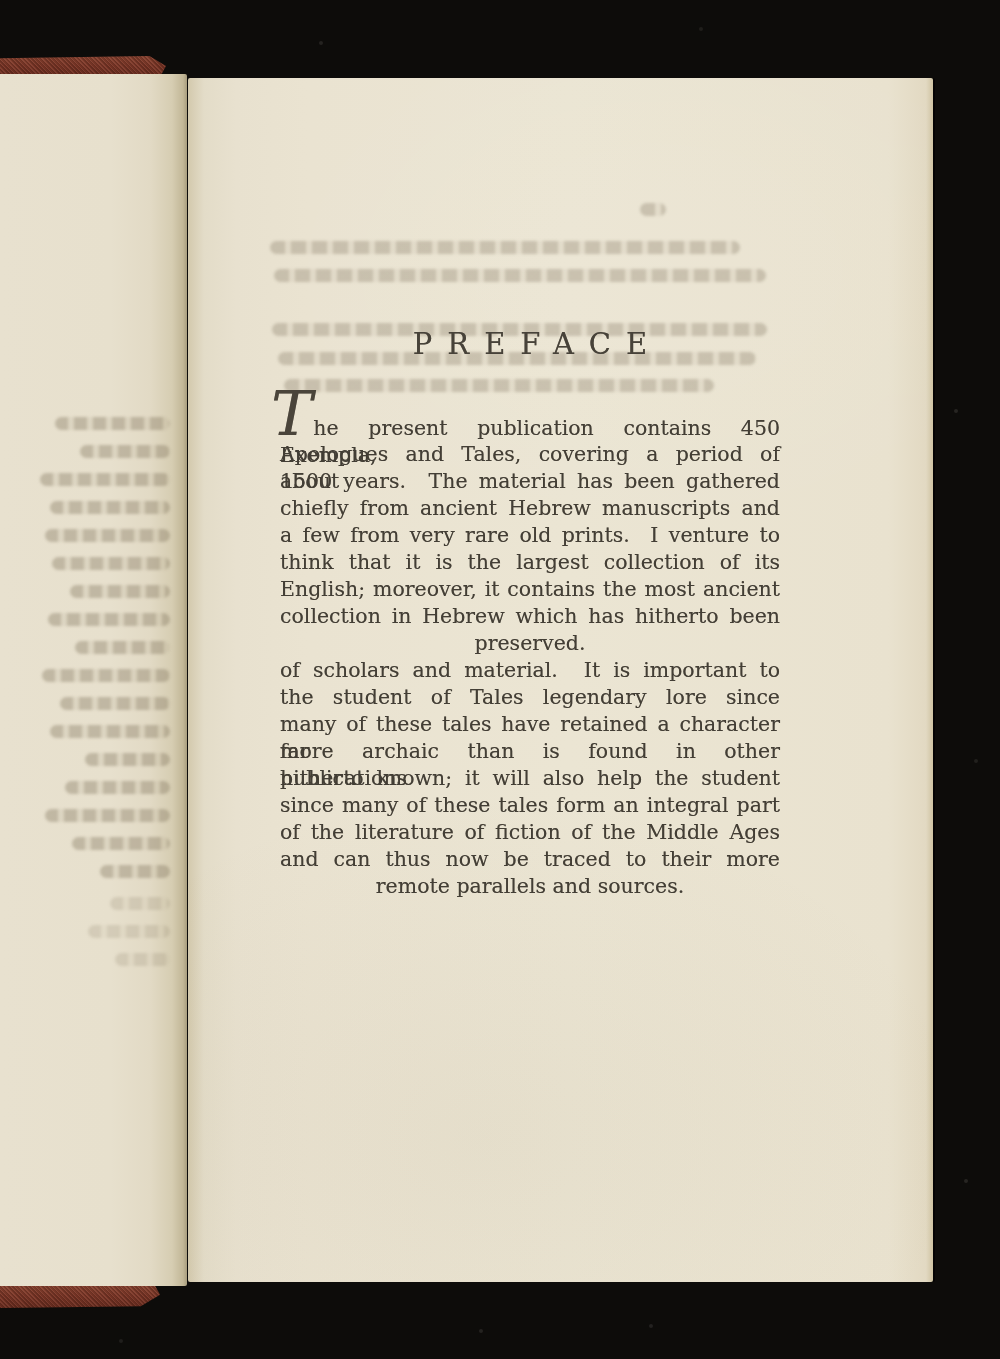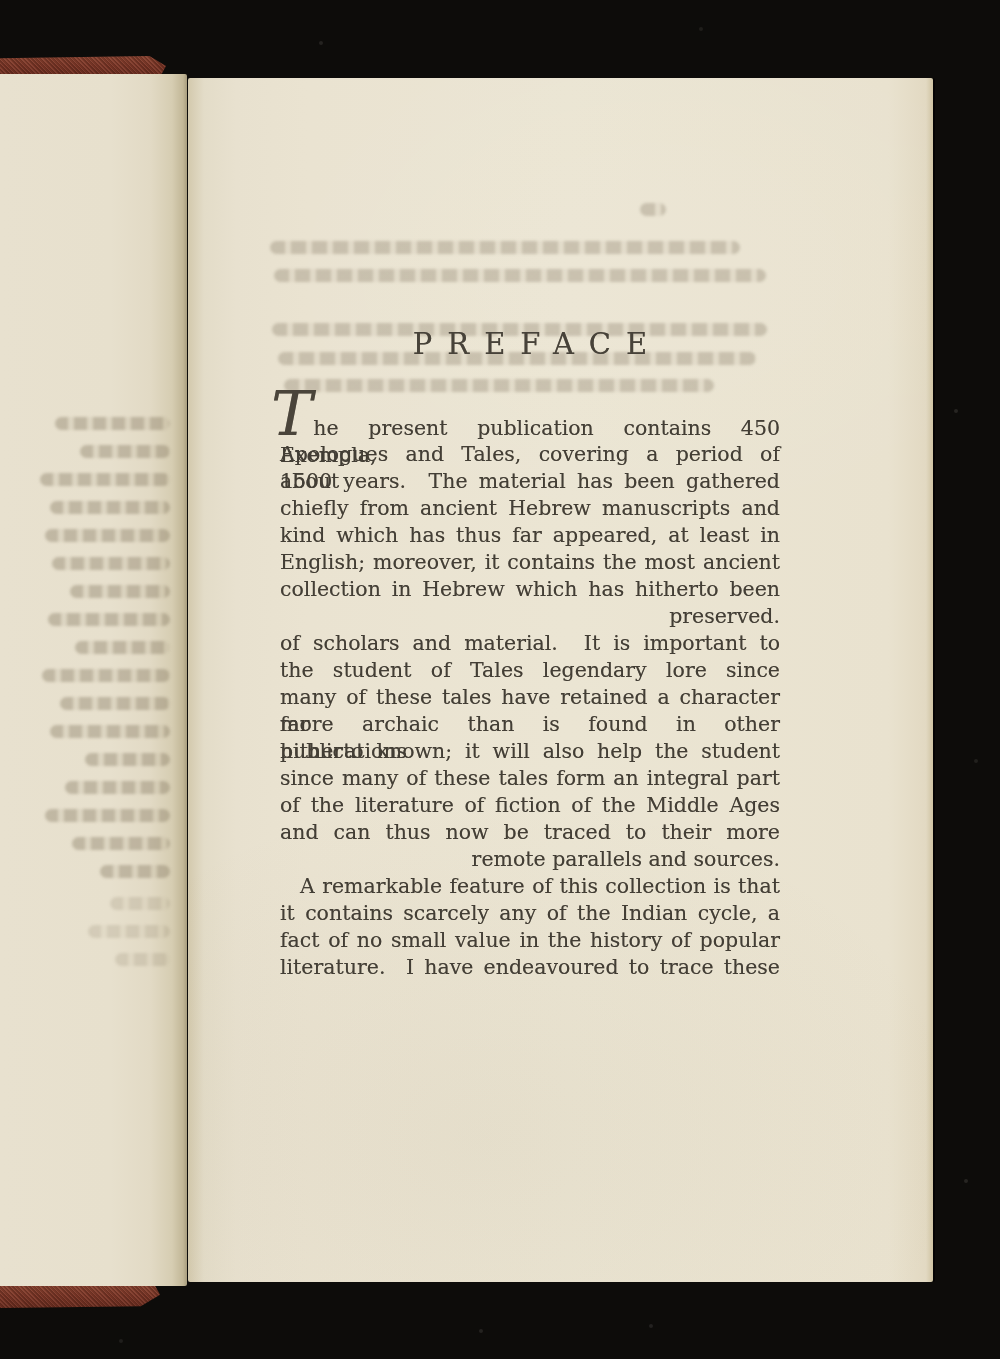--- a/index.html
+++ b/index.html
@@ -50,21 +50,21 @@
   #page-heading { position: absolute; left: 92px; top: 206px; width: 500px;
     text-align: center; font-size: 29px; color: #474239;
     letter-spacing: 15px; padding-left: 15px; box-sizing: border-box;
     text-shadow: 0 0 0.5px rgba(71,66,57,0.55); margin-top: 43px; }
 
   #body-text { position: absolute; left: 92px; top: 336px; width: 500px;
     color: #433e35; font-size: 20.5px;
     text-shadow: 0 0 0.5px rgba(67,62,53,0.5); }
   .line { line-height: 27px; height: 27px; white-space: pre-wrap; }
   .line.just { text-align: justify; text-align-last: justify; }
-  .line.rag { text-align: right; }
+  .line.rag { text-align: center; }
   .line.indent { padding-left: 20px; box-sizing: border-box; }
   .drop-cap { font-style: italic; font-size: 62px; line-height: 0;
     display: inline; letter-spacing: 0; margin-left: -9px; margin-right: 1px;
     color: #4a443a; }
 </style>
 </head>
 <body>
 
 <div id="stage">
   <div id="specks"></div>
@@ -104,37 +104,32 @@
         <div class="rbleed" style="left: 90px; top: 274px; width: 478px;"></div>
         <div class="rbleed" style="left: 96px; top: 301px; width: 430px;"></div>
       </div>
     <div id="page-heading">PREFACE</div>
     <div id="body-text">
         <div>
           <div class="line just"><span class="drop-cap">T</span>he present publication contains 450 Exempla,</div>
           <div class="line just">Apologues and Tales, covering a period of about</div>
           <div class="line just">1500 years.  The material has been gathered</div>
           <div class="line just">chiefly from ancient Hebrew manuscripts and</div>
-          <div class="line just">kind which has thus far appeared, at least in</div>
+          <div class="line just">a few from very rare old prints.  I venture to</div>
+          <div class="line just">think that it is the largest collection of its</div>
           <div class="line just">English; moreover, it contains the most ancient</div>
           <div class="line just">collection in Hebrew which has hitherto been</div>
           <div class="line rag">preserved.</div>
         </div>
         <div>
           <div class="line just">of scholars and material.  It is important to</div>
           <div class="line just">the student of Tales legendary lore since</div>
           <div class="line just">many of these tales have retained a character far</div>
           <div class="line just">more archaic than is found in other publications</div>
           <div class="line just">hitherto known; it will also help the student</div>
           <div class="line just">since many of these tales form an integral part</div>
           <div class="line just">of the literature of fiction of the Middle Ages</div>
           <div class="line just">and can thus now be traced to their more</div>
           <div class="line rag">remote parallels and sources.</div>
         </div>
-        <div>
-          <div class="line just indent">A remarkable feature of this collection is that</div>
-          <div class="line just">it contains scarcely any of the Indian cycle, a</div>
-          <div class="line just">fact of no small value in the history of popular</div>
-          <div class="line just">literature.  I have endeavoured to trace these</div>
-        </div>
       </div>
   </div>
 </div>
 
 </body></html>

